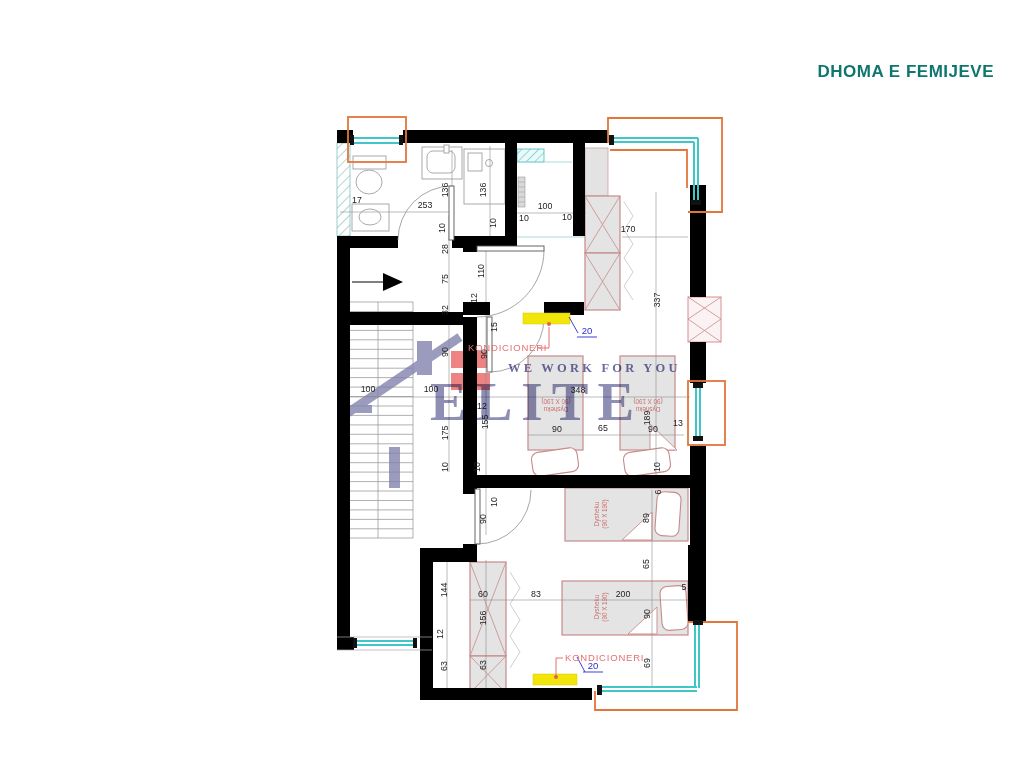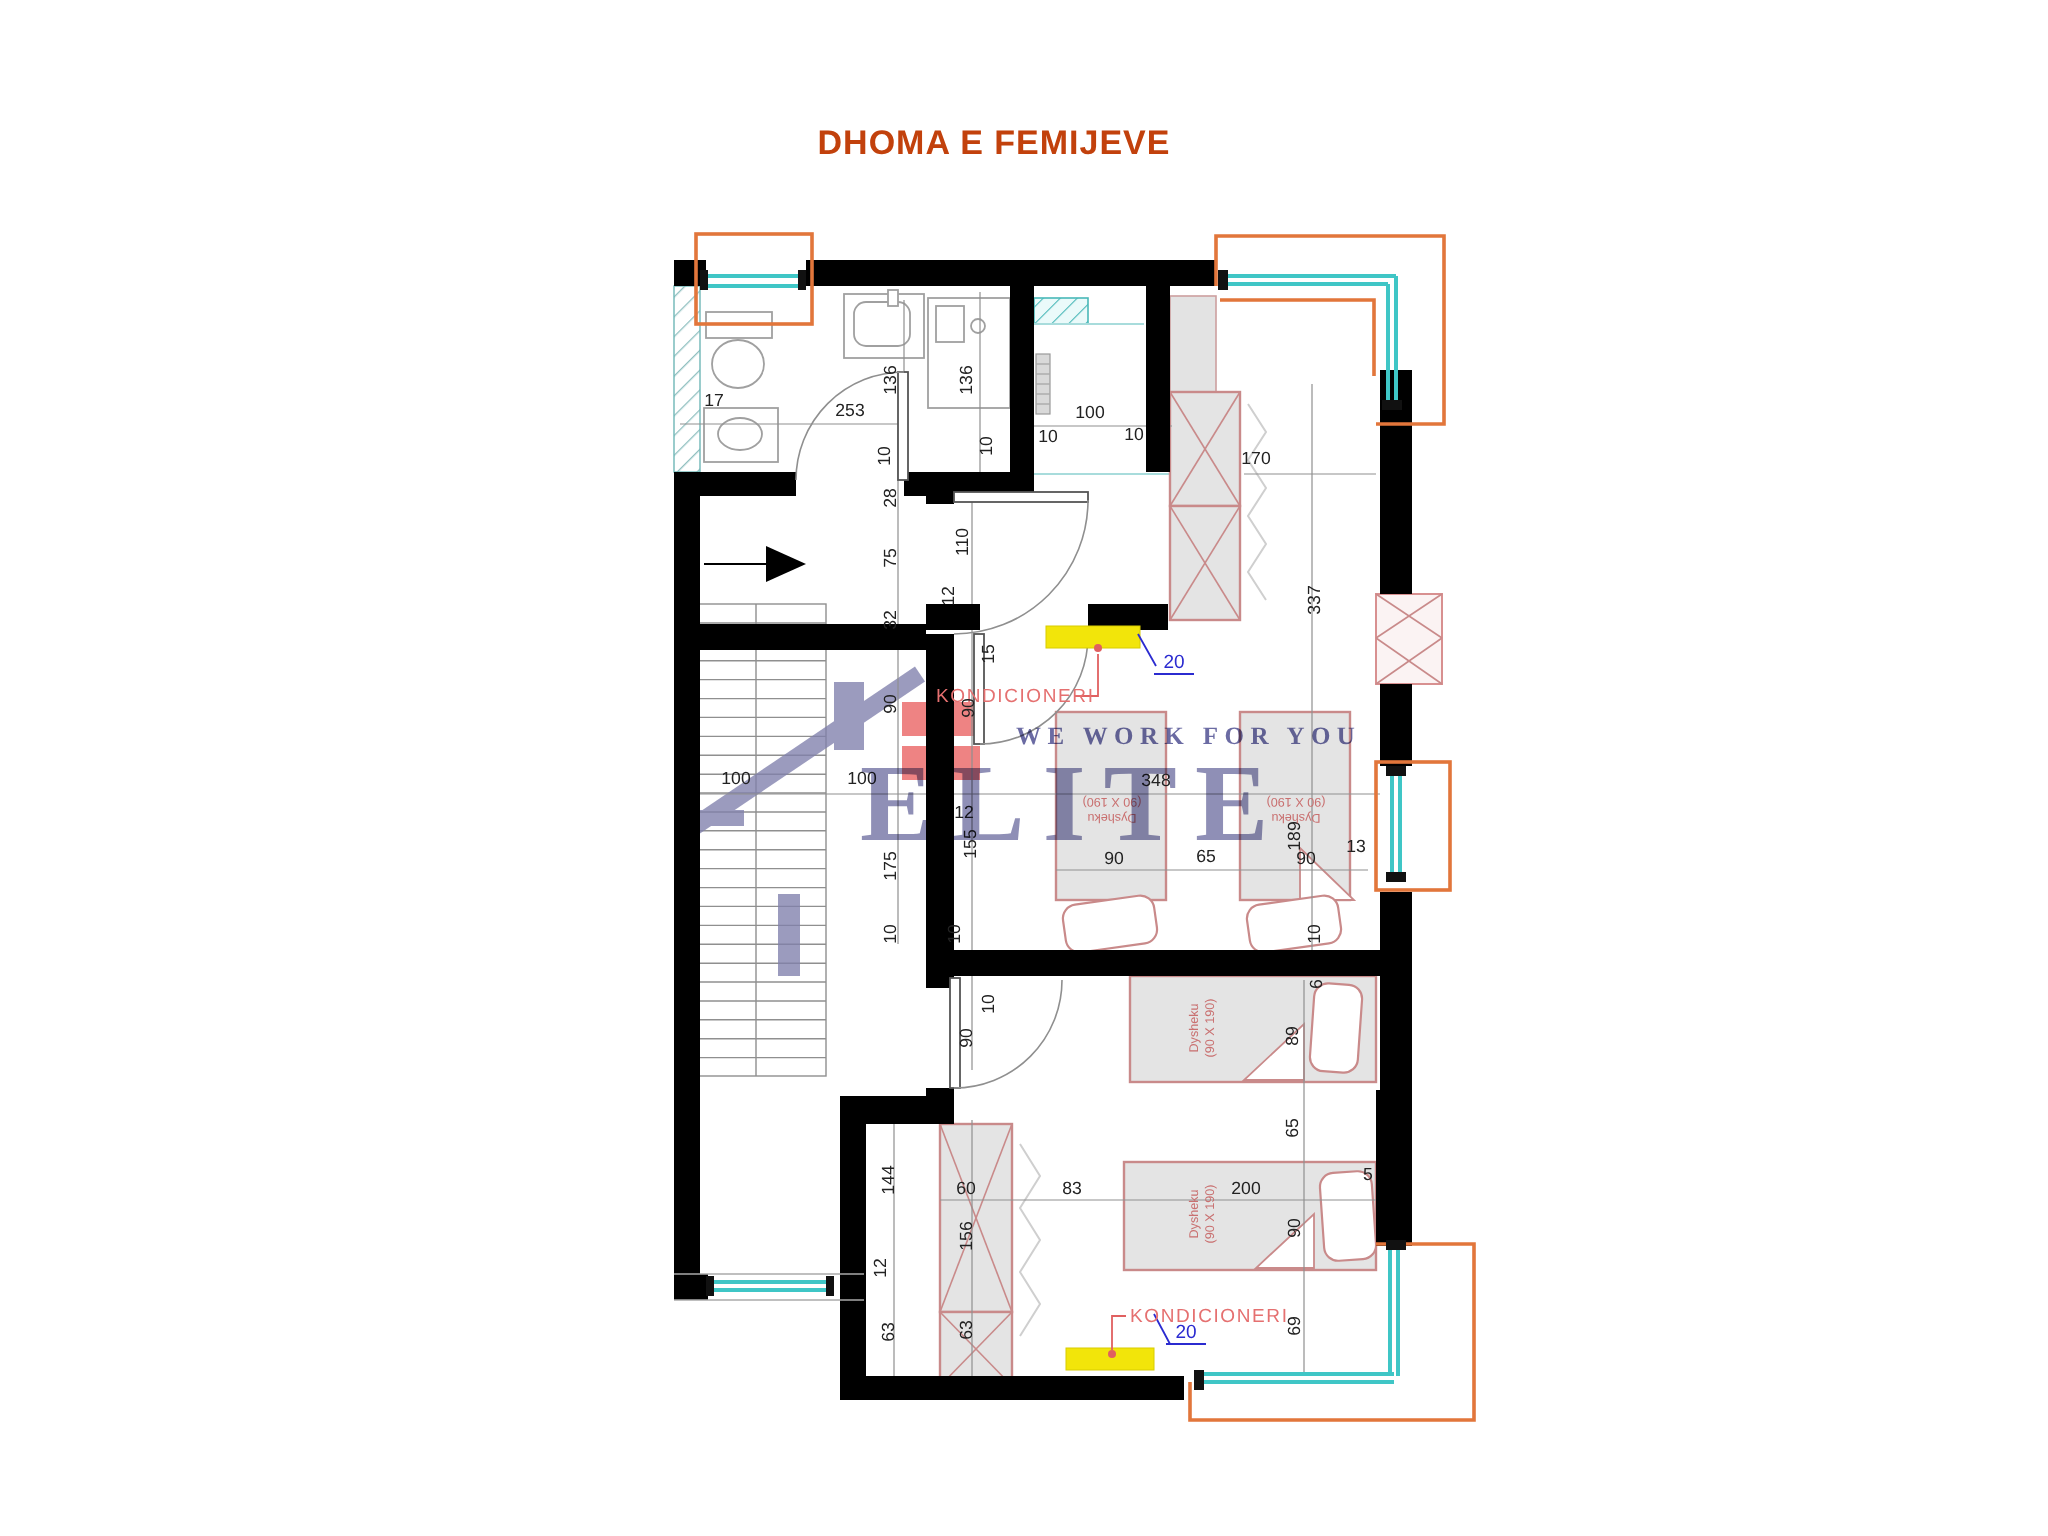--- a/index.html
+++ b/index.html
@@ -1,19 +1,19 @@
 <!DOCTYPE html>
 <html><head>
 <meta charset="utf-8">
 <style>
   html,body{margin:0;padding:0;background:#fff;}
   #canvas{position:relative;width:1024px;height:768px;background:#ffffff;overflow:hidden;
           font-family:"Liberation Sans",sans-serif;}
-  #plan-title{position:absolute;left:0px;top:62px;width:994px;text-align:center;
-              font-size:17px;font-weight:bold;letter-spacing:.5px;color:#c2410c;}
+  #plan-title{position:absolute;left:0px;top:62px;width:994px;text-align:right;
+              font-size:17px;font-weight:bold;letter-spacing:.5px;color:#0f766e;}
   
   #watermark{position:absolute;left:0;top:0;width:1024px;height:768px;pointer-events:none;
              mix-blend-mode:multiply;}
   .wm-tag{position:absolute;left:508px;top:361px;font-family:"Liberation Serif",serif;
           font-weight:bold;font-size:12.5px;letter-spacing:3.2px;color:rgba(74,74,143,.82);}
   .wm-elite{position:absolute;left:430px;top:374px;font-family:"Liberation Serif",serif;
           font-weight:bold;font-size:55px;line-height:1;letter-spacing:9px;color:rgba(62,62,130,.58);}
   .wm-props{position:absolute;left:424px;top:430px;font-family:"Liberation Serif",serif;
           font-weight:bold;font-size:24px;letter-spacing:6px;color:rgba(108,126,108,.68);}
   svg{position:absolute;left:0;top:0;}

